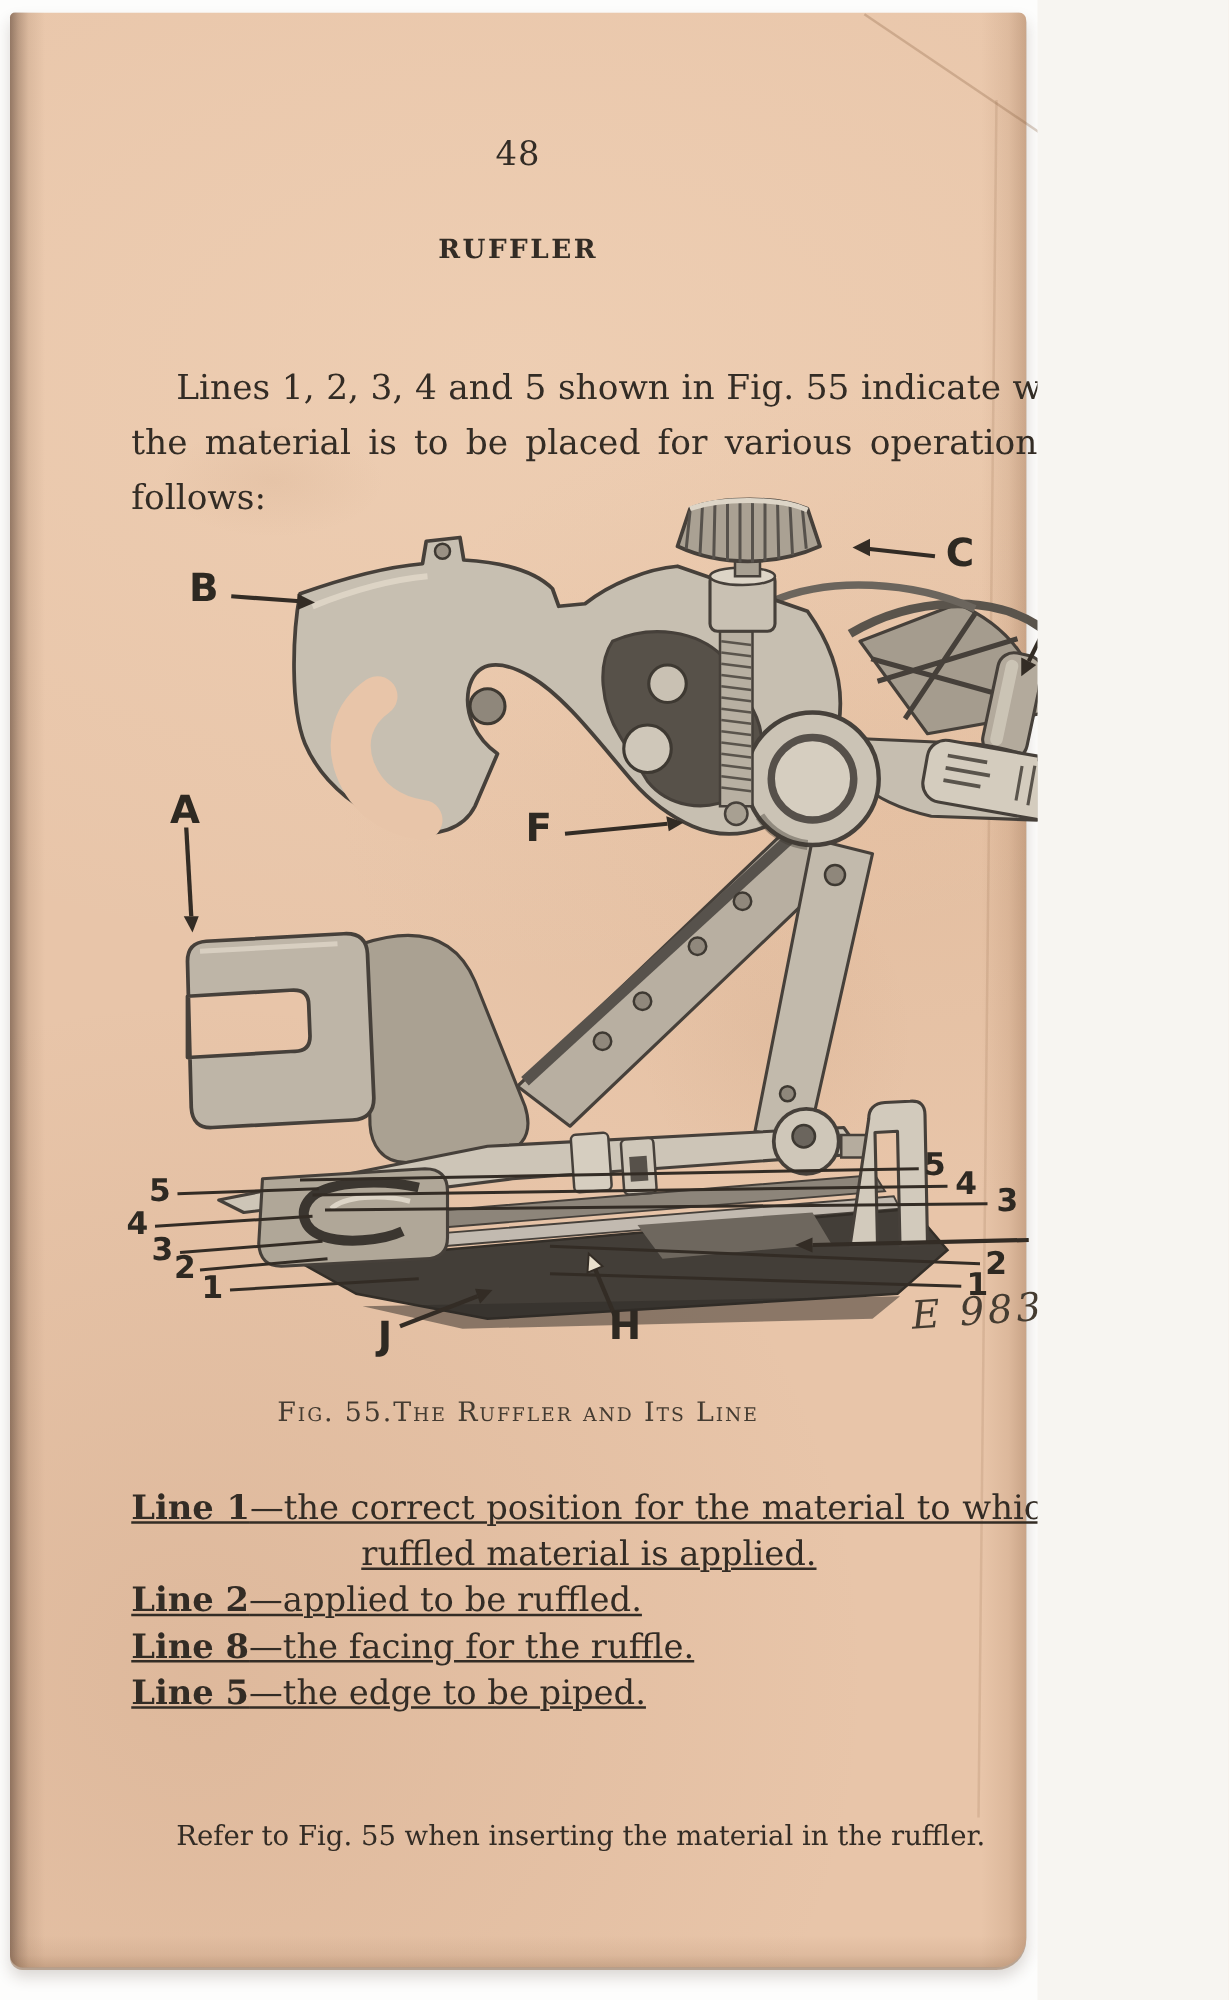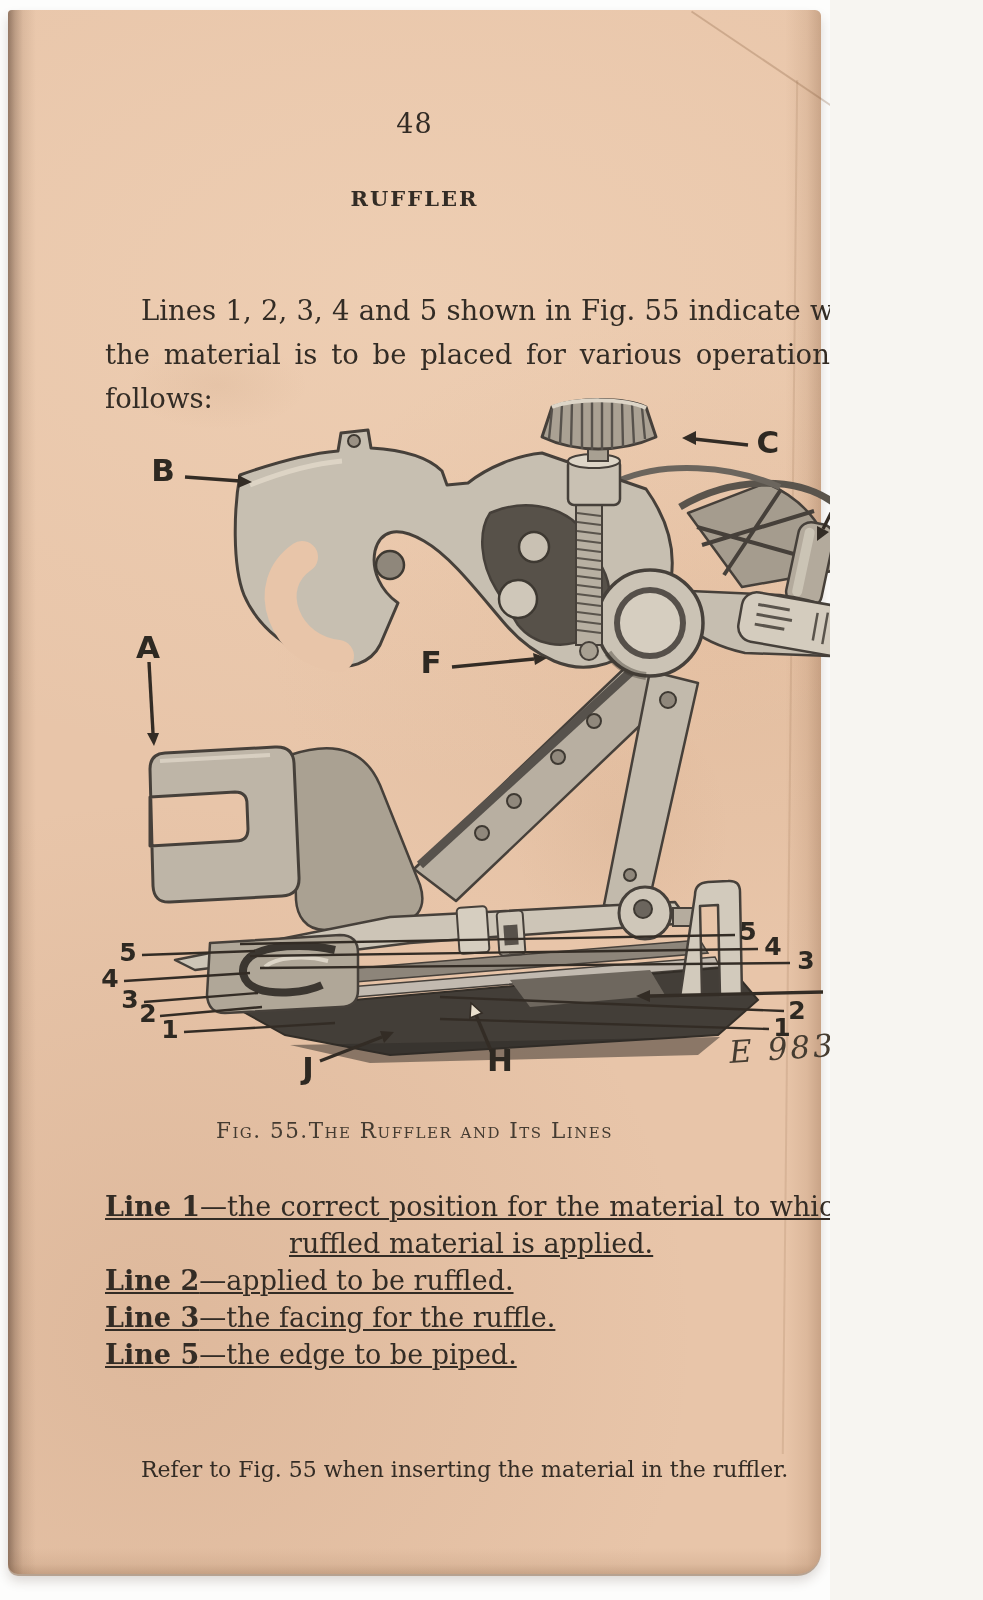--- a/index.html
+++ b/index.html
@@ -249,25 +249,25 @@
           <text class="pnum" x="40" y="613" text-anchor="middle">3</text>
           <text class="pnum" x="58" y="627" text-anchor="middle">2</text>
           <text class="pnum" x="80" y="643" text-anchor="middle">1</text>
         </g>
 
         <text class="plate-mark" x="640" y="668" transform="rotate(-4 640 668)">E 9832</text>
       </svg>
     </div>
 
     <div class="fig-caption">
-      <span class="cap-fig">Fig. 55.</span><span>The Ruffler and Its Lines</span>
+      <span class="cap-fig">Fig. 55.</span><span>The Ruffler and Its Line</span>
     </div>
 
     <div class="defs-block ink">
       <div class="def"><span class="term">Line 1</span><span>—the correct position for the material to which the ruffled material is applied.</span></div>
       <div class="def"><span class="term">Line 2</span><span>—applied to be ruffled.</span></div>
-      <div class="def"><span class="term">Line 3</span><span>—the facing for the ruffle.</span></div>
+      <div class="def"><span class="term">Line 8</span><span>—the facing for the ruffle.</span></div>
       <div class="def"><span class="term">Line 5</span><span>—the edge to be piped.</span></div>
     </div>
 
     <p class="closing ink">Refer to Fig. 55 when inserting the material in the ruffler.</p>
   </div>
 </div>
 
 </body></html>

